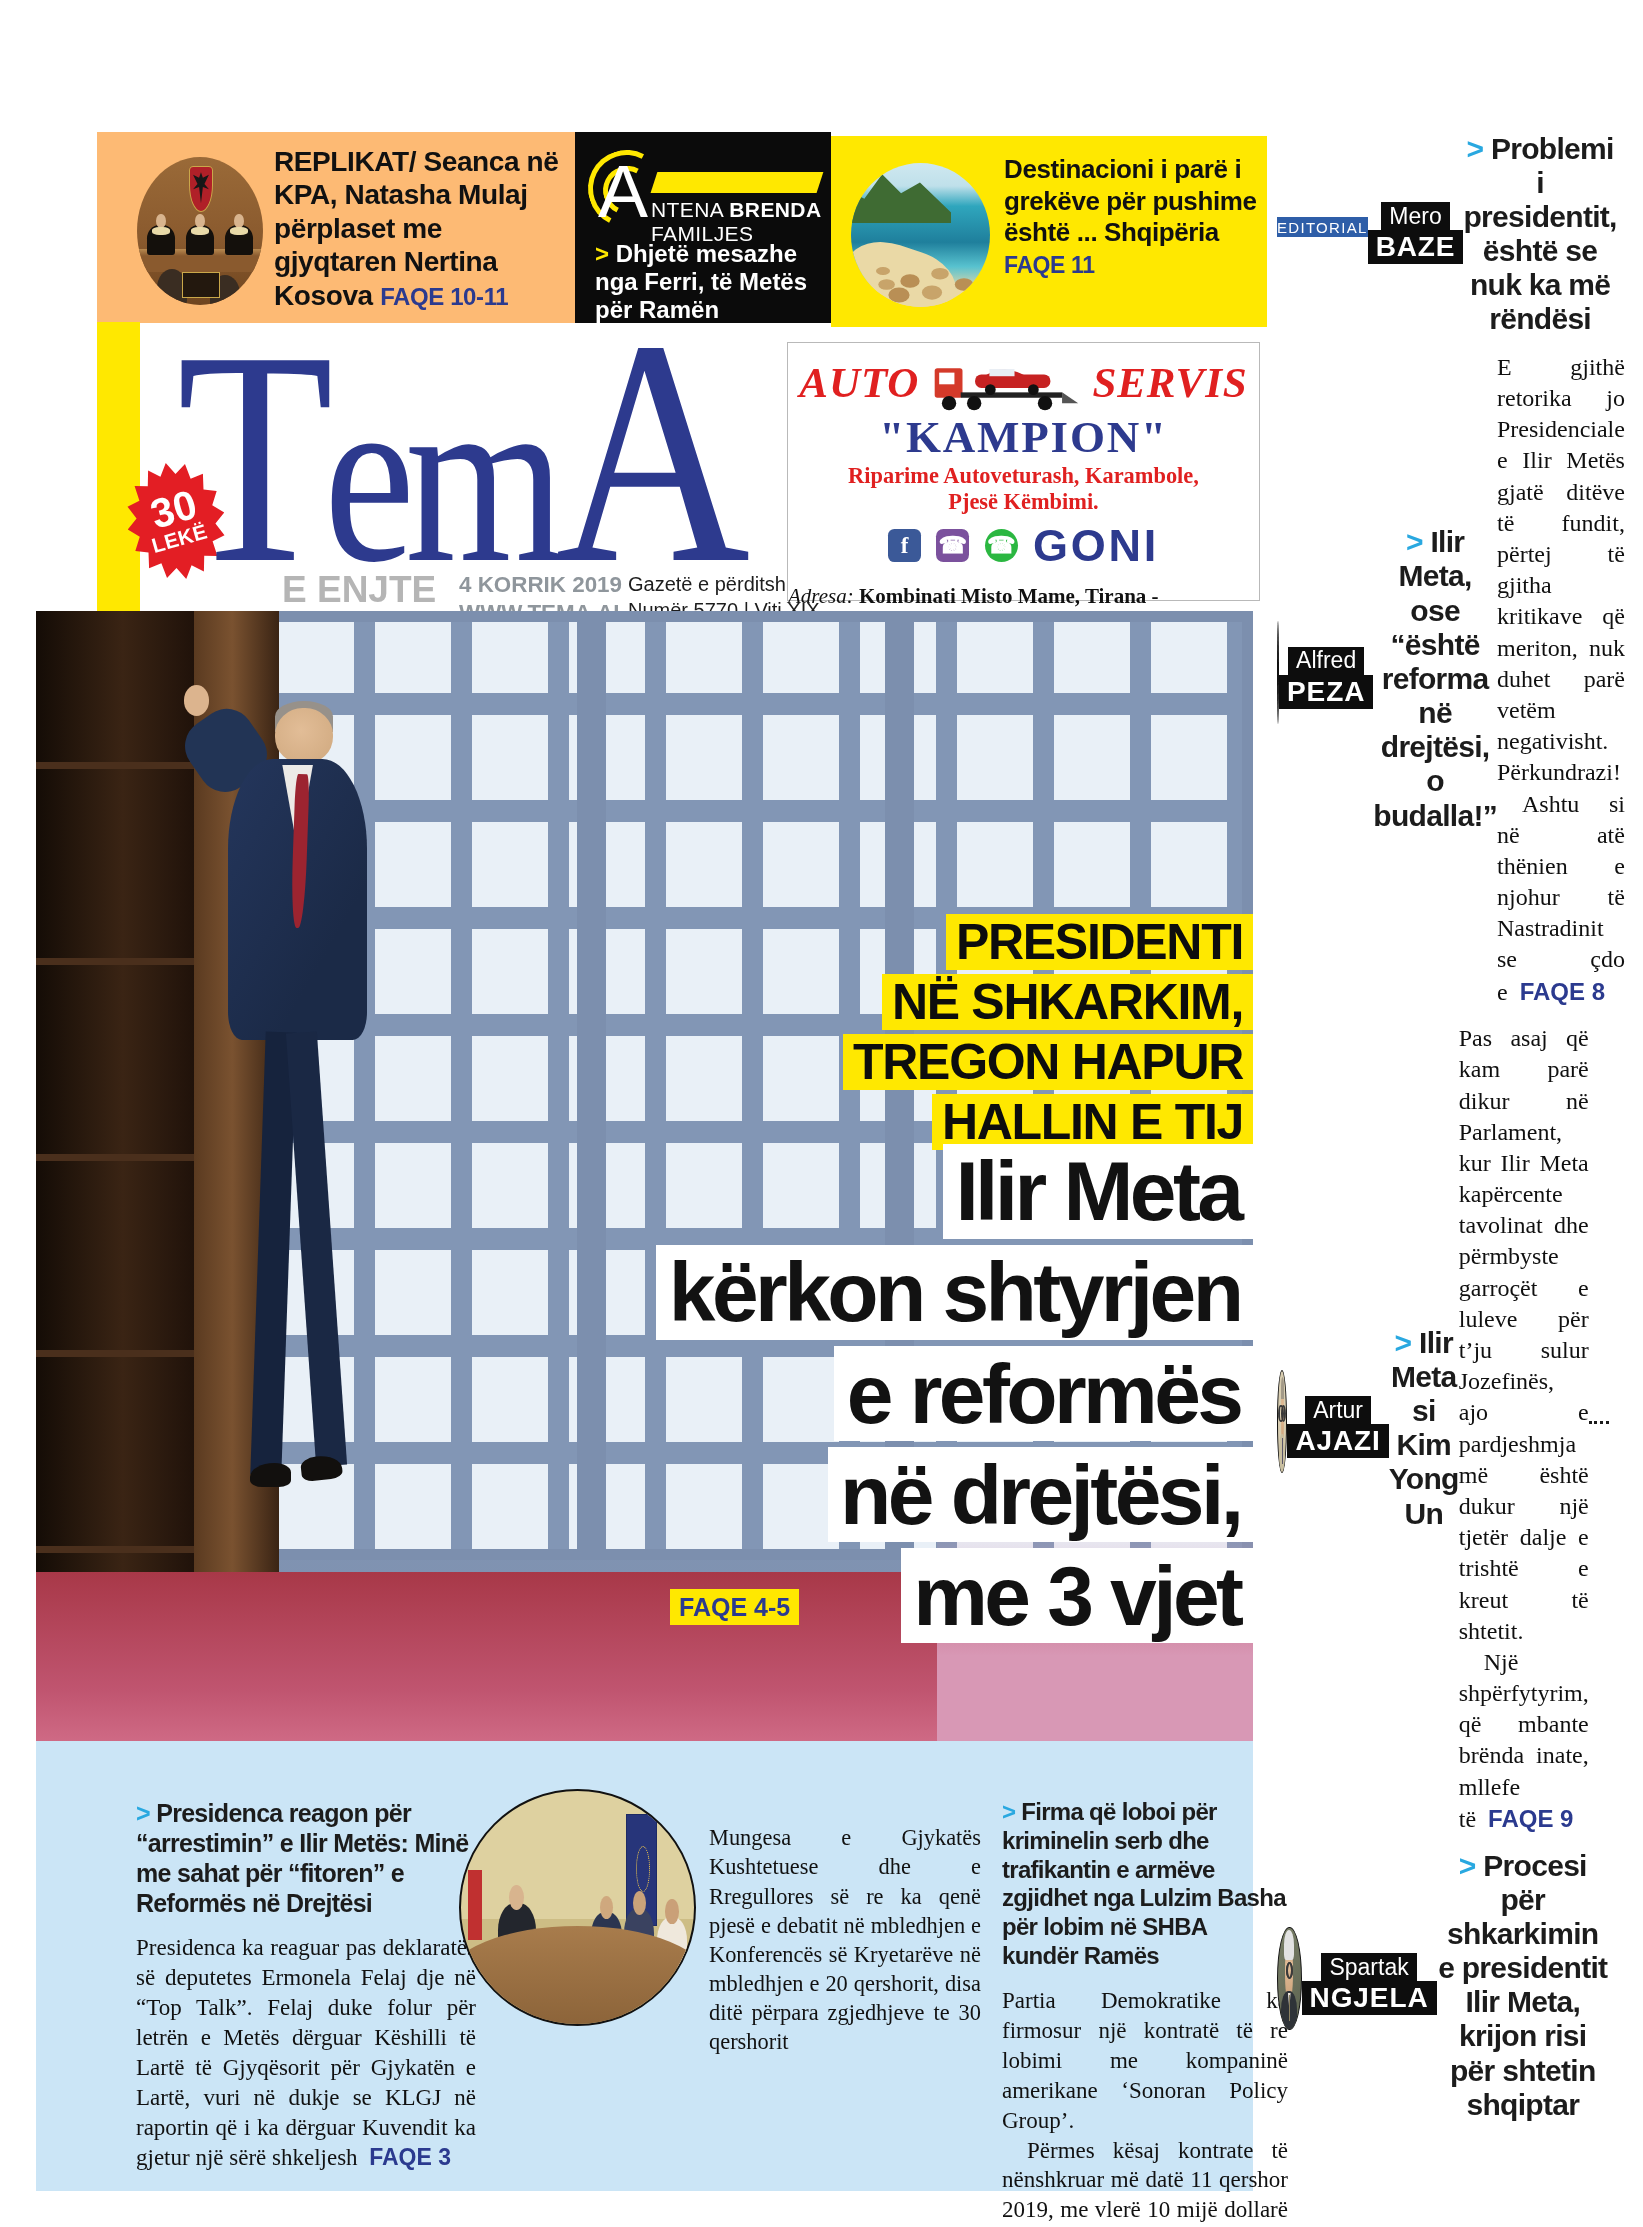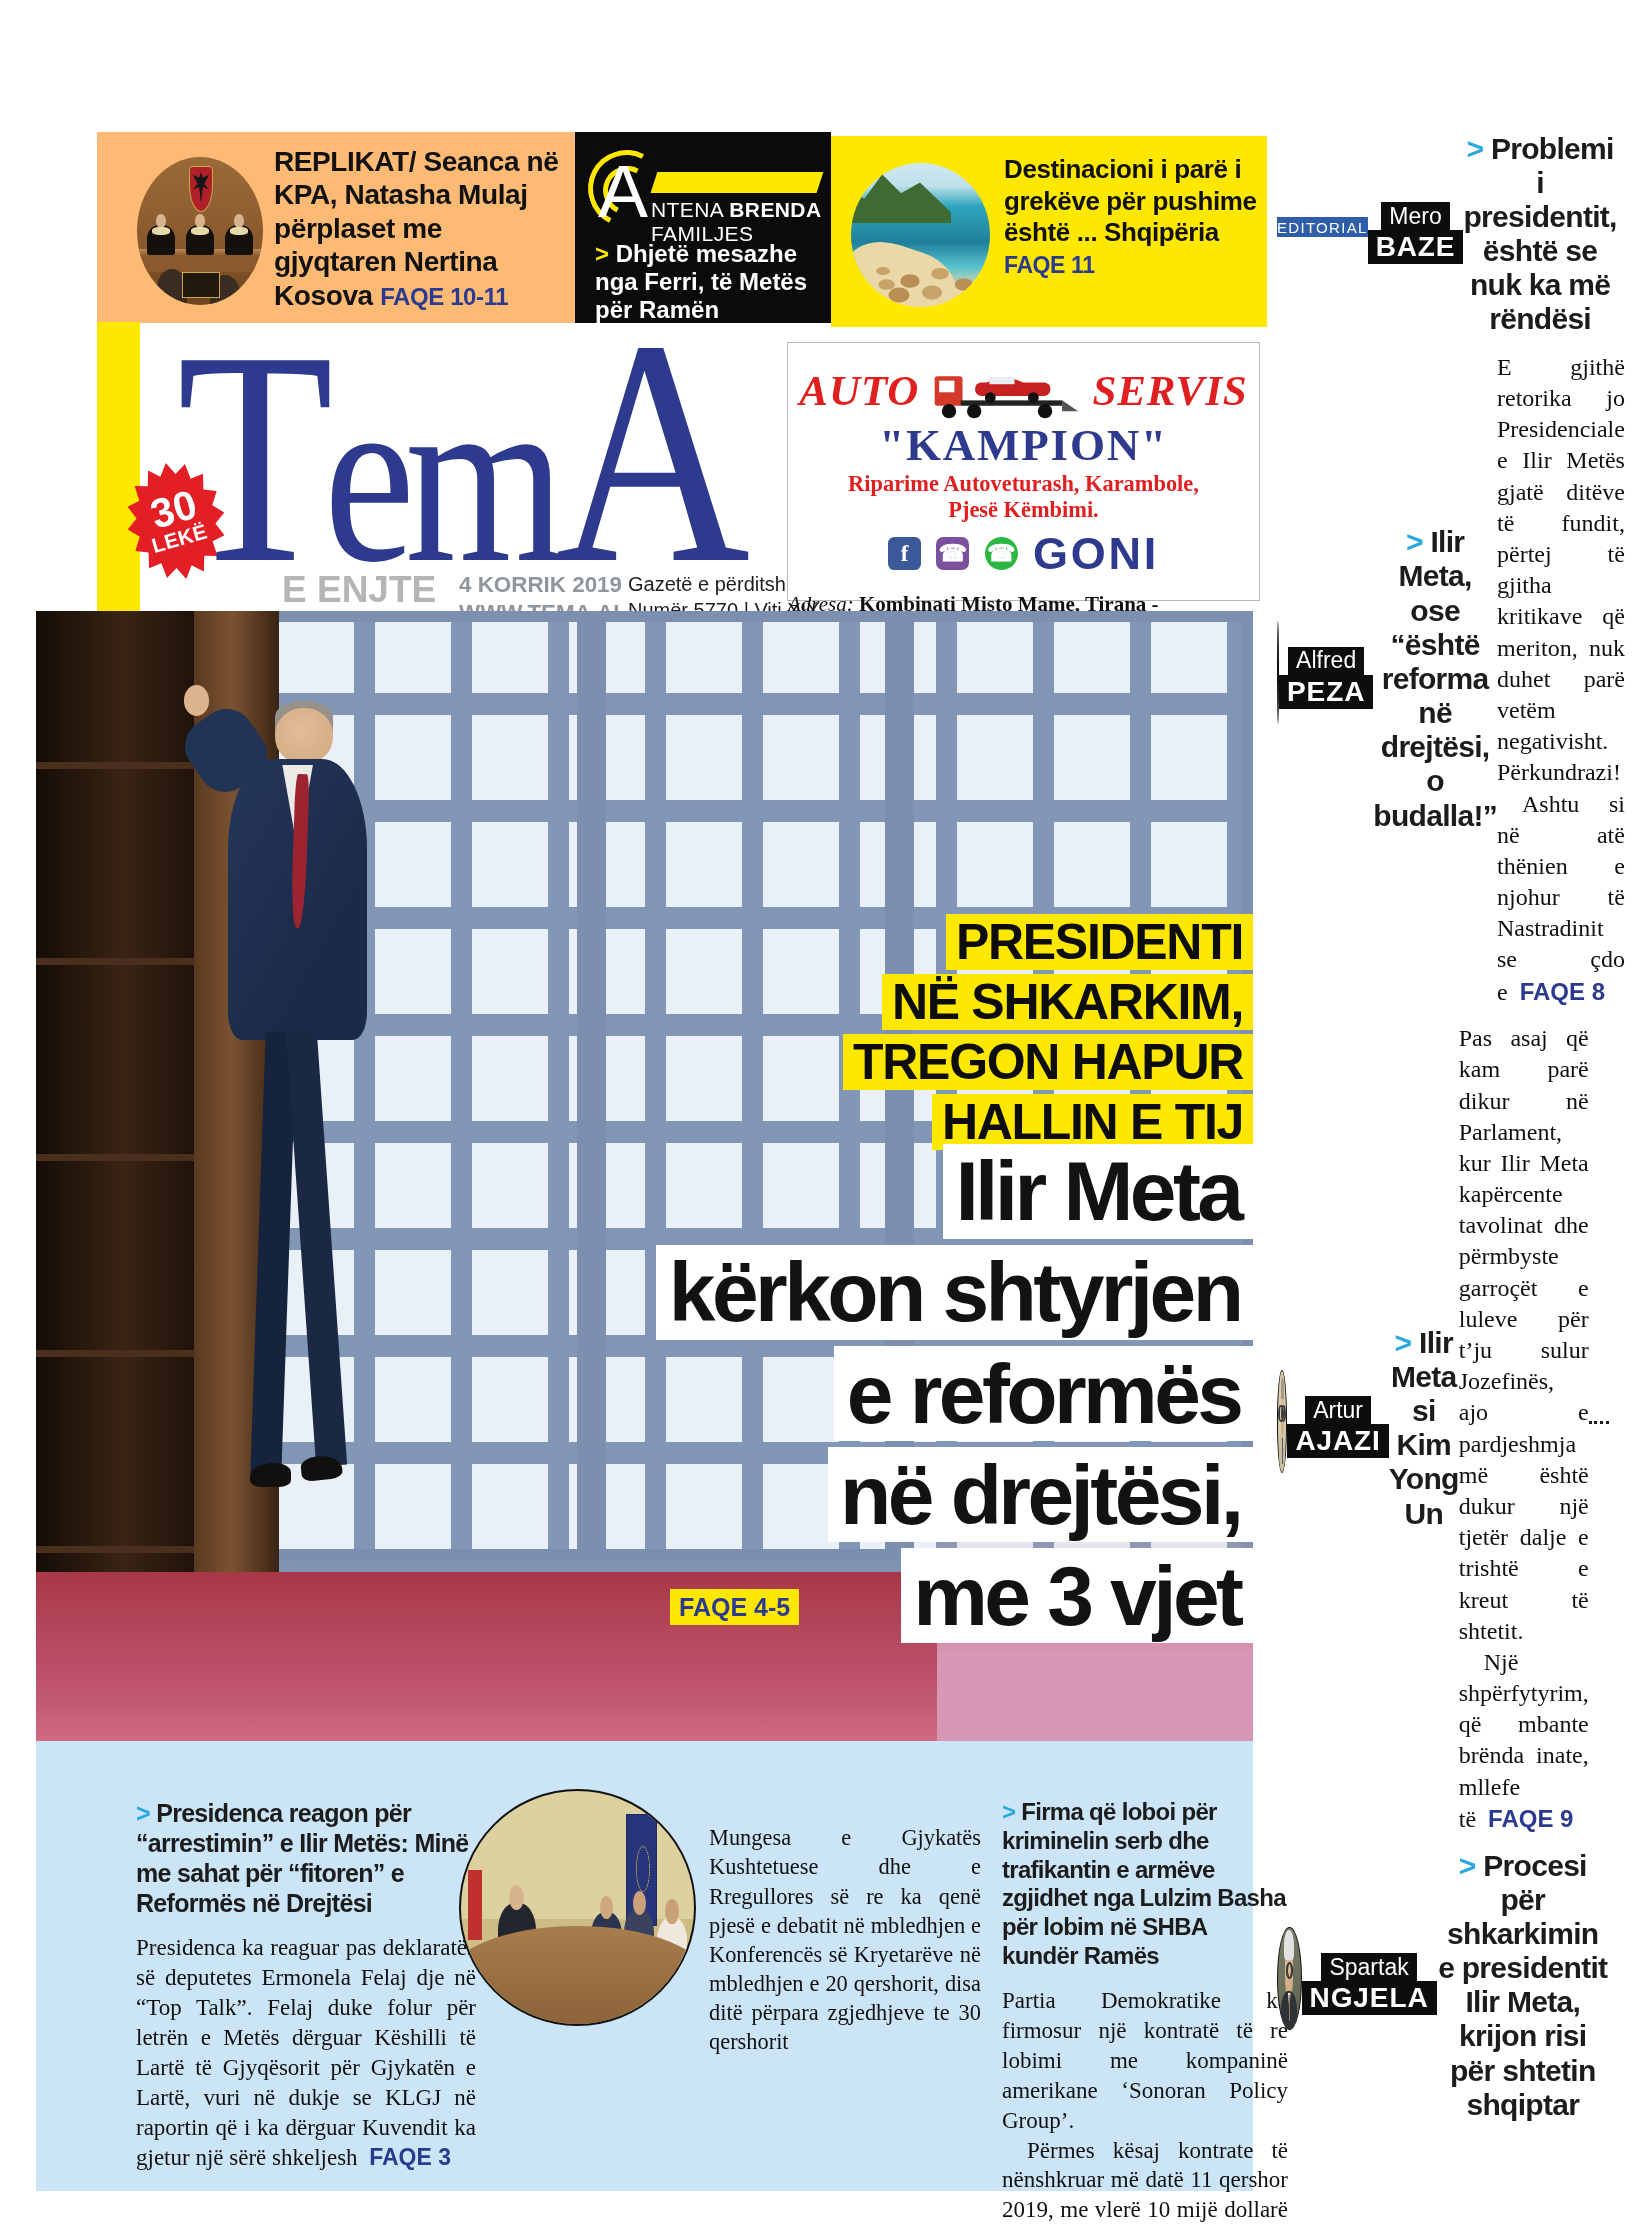--- a/index.html
+++ b/index.html
@@ -49,21 +49,21 @@
   .logo{left:177px;top:291px;color:#2d3a8e;font-family:"Liberation Serif",serif;letter-spacing:-11.7px;transform:scaleX(.84);transform-origin:left top;white-space:nowrap;}
   .logo .t{font-size:305px;line-height:1;}
   .logo .em{font-size:245px;line-height:1;}
   .logo .a{font-size:321px;line-height:1;}
   .day{left:282px;top:569px;font-size:37px;font-weight:bold;color:#b5b5b5;letter-spacing:0;}
   .datecol{left:459px;top:571px;font-size:22.4px;font-weight:bold;color:#8f969c;line-height:1.24;}
   .tagcol{left:628px;top:571px;font-size:20px;color:#1d1d1d;line-height:1.32;}
 
   
   .ad{left:787px;top:342px;width:471px;height:257px;background:#fff;border:1.3px solid #b9b9b9;display:flex;flex-direction:column;align-items:center;font-family:"Liberation Serif",serif;}
-  .ad-row1{display:flex;align-items:center;gap:12.6px;margin-top:16px;}
+  .ad-row1{display:flex;align-items:center;gap:12.6px;margin-top:8px;}
   .ad-red{color:#e02020;font-weight:bold;font-style:italic;font-size:43px;letter-spacing:0.9px;}
   .ad-brand{color:#2d3a8e;font-weight:bold;font-size:45px;letter-spacing:1.8px;line-height:1;margin-top:0.9px;}
   .ad-sub{color:#e02020;font-weight:bold;font-size:22.4px;line-height:1.15;text-align:center;margin-top:3.6px;}
   .ad-goni-row{display:flex;align-items:center;gap:15.3px;margin-top:4.5px;}
   .soc{width:33px;height:33px;display:flex;align-items:center;justify-content:center;color:#fff;font-size:23px;font-weight:bold;}
   .soc.fb{background:#3b5998;border-radius:6.3px;font-family:"Liberation Serif",serif;}
   .soc.vb{background:#7b519d;border-radius:7.2px;}
   .soc.wa{background:#2bb741;border-radius:50%;}
   .ad-goni{color:#2d3a8e;font-weight:bold;font-size:45px;font-family:"Liberation Sans",sans-serif;letter-spacing:2.7px;}
   .ad-rule{width:88%;height:4.5px;background:linear-gradient(#8a1f5a,#e03050 55%,#8a1f5a);margin-top:5.4px;}

